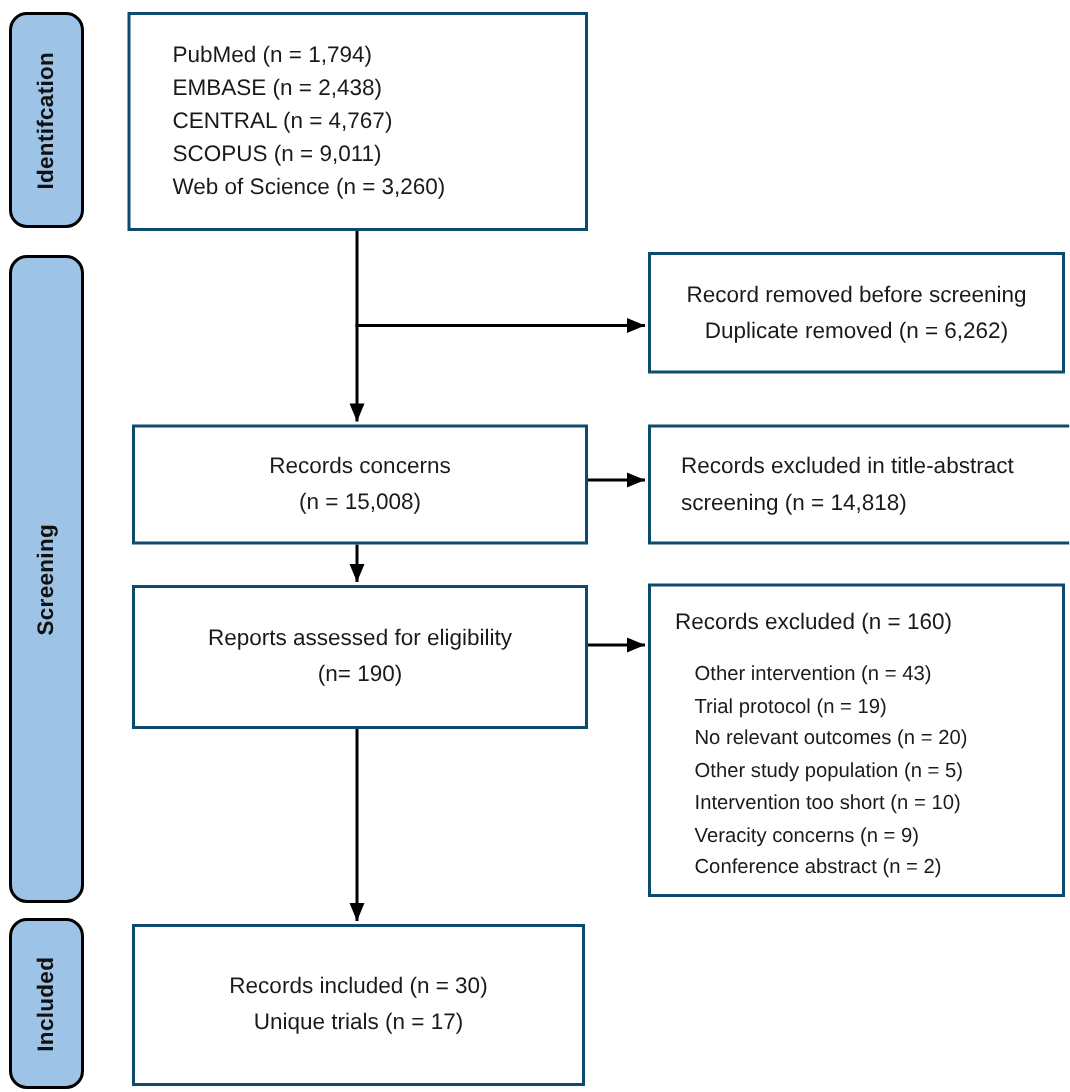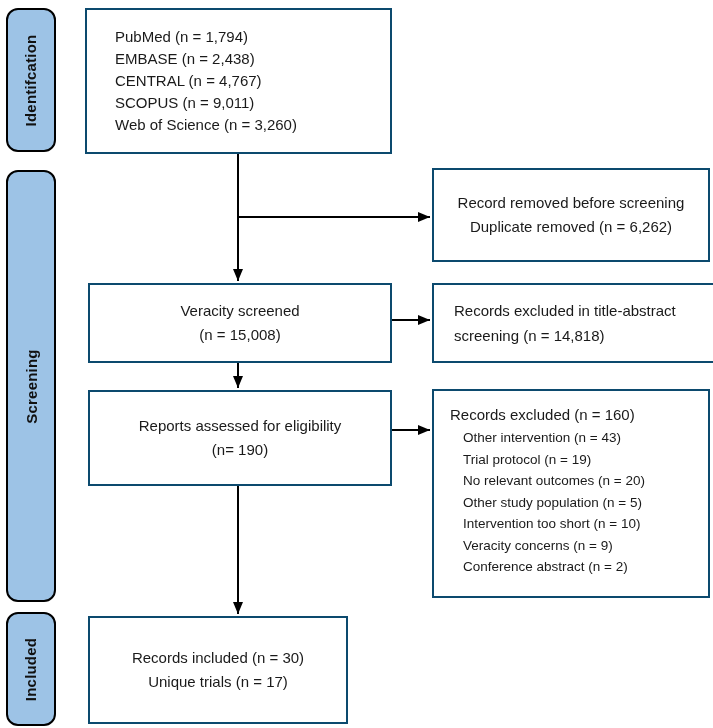--- a/index.html
+++ b/index.html
@@ -54,44 +54,44 @@
     flex-direction: column;
     justify-content: center;
     text-align: center;
   }
   #box-sources {
     left: 85px; top: 8px; width: 307px; height: 146px;
     display: flex; flex-direction: column; justify-content: center;
     padding-left: 28px; text-align: left;
   }
   #box-dup-removed {
-    left: 432px; top: 168px; width: 278px; height: 94px;
+    left: 432px; top: 168px; width: 278px; height: 81px;
     line-height: 24px;
   }
   #box-screened {
     left: 88px; top: 283px; width: 304px; height: 80px;
     line-height: 24px;
   }
   #box-title-abstract {
     left: 432px; top: 283px; width: 284px; height: 80px;
     display: flex; align-items: center;
     padding: 0 12px 0 20px; line-height: 25px; text-align: left;
   }
   #box-assessed {
     left: 88px; top: 390px; width: 304px; height: 96px;
     line-height: 24px;
   }
   #box-excluded {
     left: 432px; top: 389px; width: 278px; height: 209px;
     padding: 13px 6px 0 16px;
   }
-  .excl-title { font-size: 15px; line-height: 22px; margin-bottom: 1px; }
+  .excl-title { font-size: 15px; line-height: 22px; margin-bottom: 12px; }
   .excl-item  { font-size: 13.5px; line-height: 21.5px; padding-left: 13px; }
   #box-included {
-    left: 88px; top: 616px; width: 260px; height: 108px;
+    left: 88px; top: 616px; width: 302px; height: 108px;
     line-height: 24px;
   }
 </style>
 </head>
 <body>
 
 <div class="canvas">
 
   <svg class="connectors" viewBox="0 0 713 728" xmlns="http://www.w3.org/2000/svg">
     <defs>
@@ -124,21 +124,21 @@
     <div>SCOPUS (n = 9,011)</div>
     <div>Web of Science (n = 3,260)</div>
   </div>
 
   <div class="box center-col" id="box-dup-removed">
     <div>Record removed before screening</div>
     <div>Duplicate removed (n = 6,262)</div>
   </div>
 
   <div class="box center-col" id="box-screened">
-    <div>Veracity screened</div>
+    <div>Records concerns</div>
     <div>(n = 15,008)</div>
   </div>
 
   <div class="box" id="box-title-abstract">
     <div>Records excluded in title-abstract screening (n = 14,818)</div>
   </div>
 
   <div class="box center-col" id="box-assessed">
     <div>Reports assessed for eligibility</div>
     <div>(n= 190)</div>

